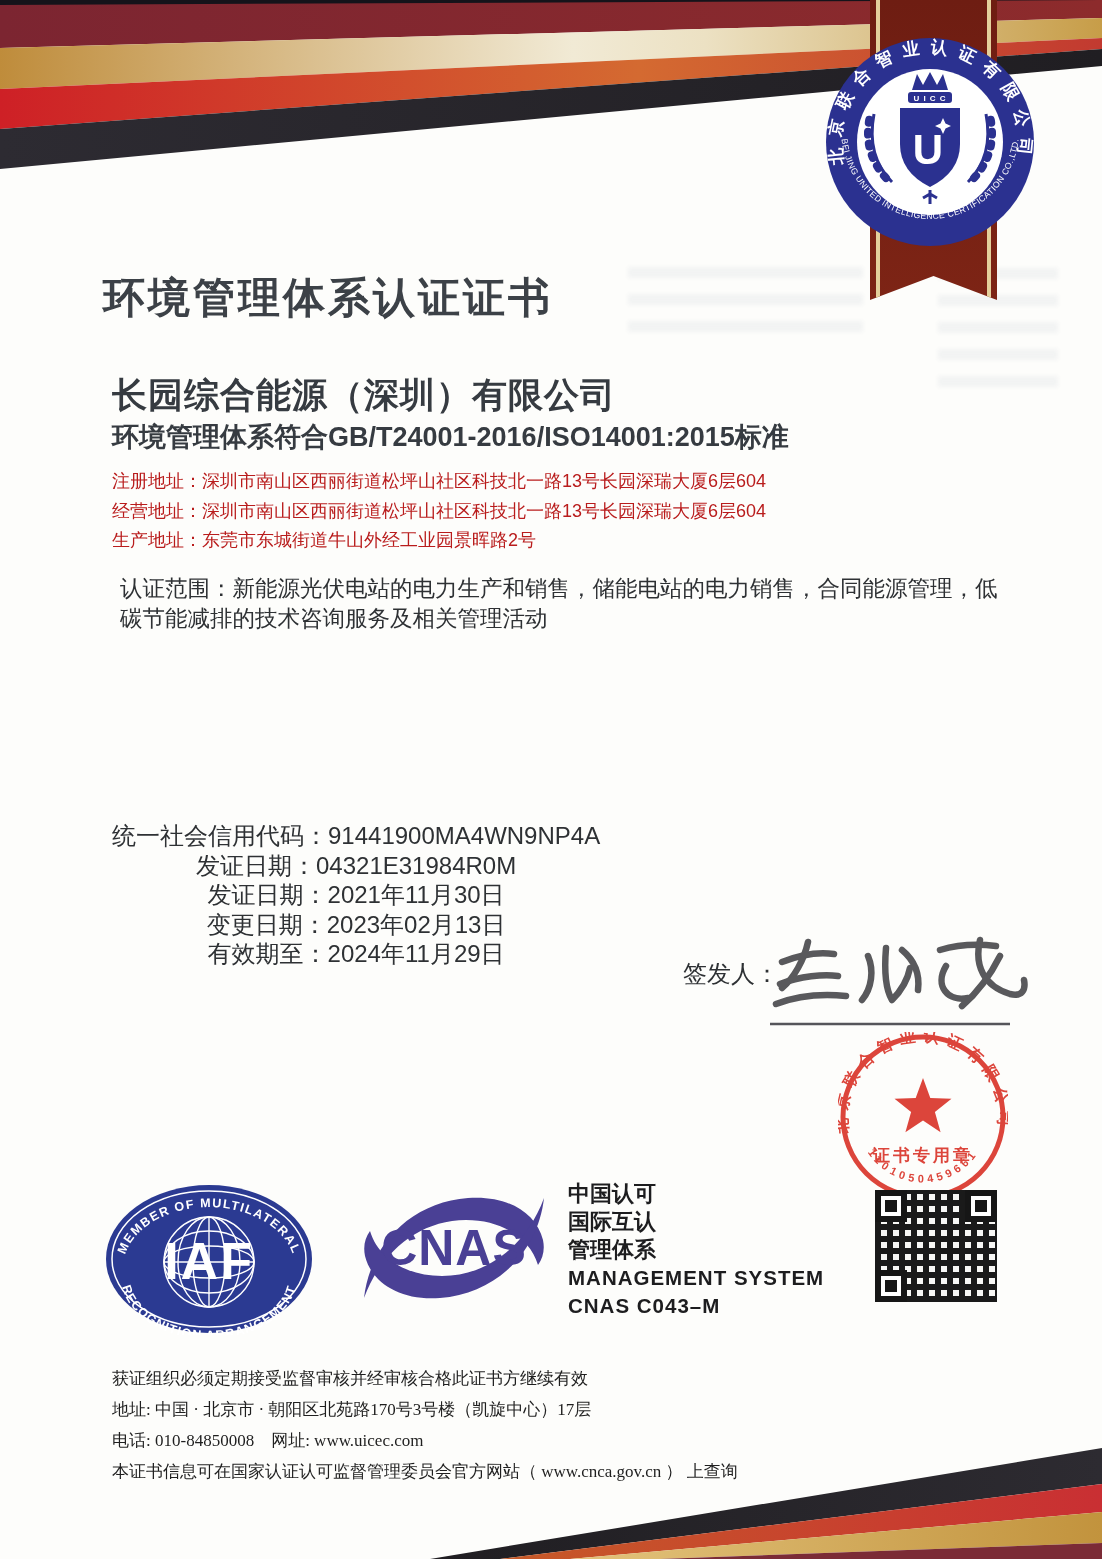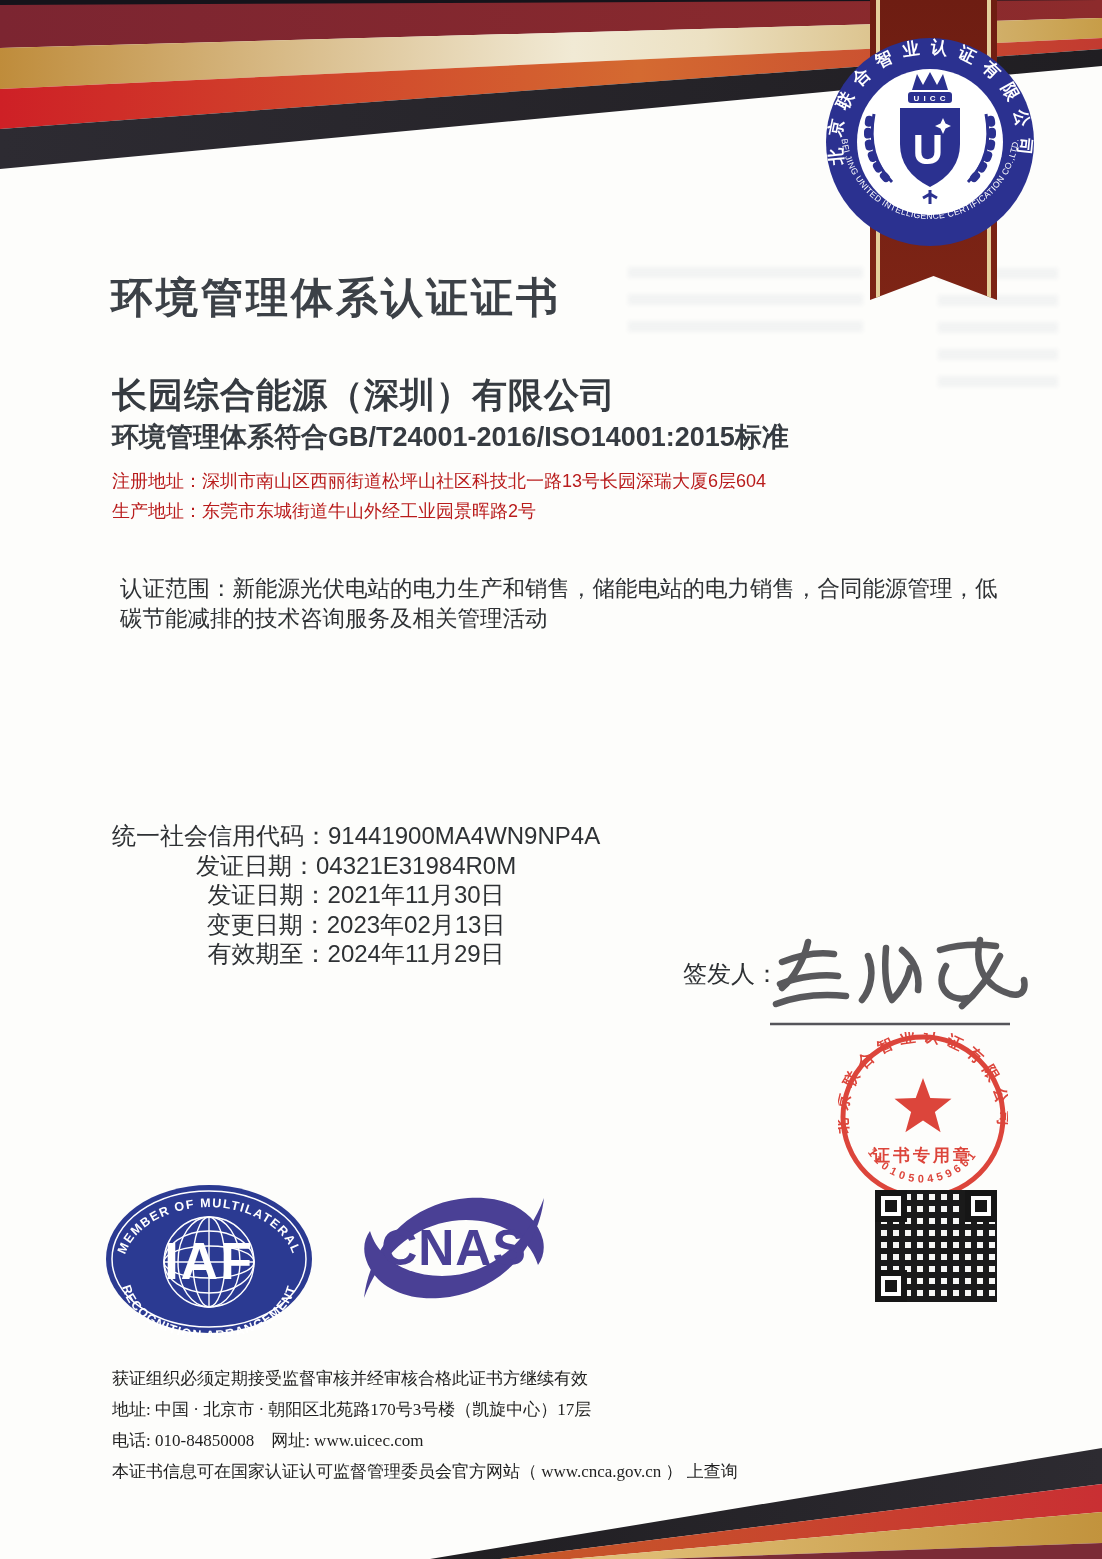--- a/index.html
+++ b/index.html
@@ -5,21 +5,21 @@
   html,body{margin:0;padding:0;background:#888;}
   .page{
     position:relative;width:1102px;height:1559px;margin:0 auto;
     background:#fdfdfb;overflow:hidden;
     font-family:"Liberation Sans","DejaVu Sans",sans-serif;
     color:#2f3237;
   }
   .abs{position:absolute;}
   svg{display:block;}
   
-  .title{left:111px;top:270px;font-size:42px;font-weight:bold;letter-spacing:3px;color:#3c4147;}
+  .title{left:103px;top:270px;font-size:42px;font-weight:bold;letter-spacing:3px;color:#3c4147;}
   .company{left:112px;top:372px;font-size:35px;font-weight:bold;letter-spacing:1px;color:#363b41;}
   .standard{left:112px;top:419px;font-size:27px;font-weight:bold;color:#363b41;}
   .addr{left:112px;top:467px;font-size:18px;line-height:29.5px;color:#b91c1c;}
   .scope{left:112px;top:566px;width:884px;font-size:22.5px;line-height:29.5px;color:#2e3134;margin:8px;}
   .details{left:112px;top:821px;font-size:24px;line-height:29.5px;color:#2e3134;text-align:center;}
   .signer{left:683px;top:958px;font-size:24px;color:#2e3134;}
   .accred{left:568px;top:1180px;font-size:22px;line-height:28px;font-weight:bold;color:#1d1d1f;}
   .accred .en{font-size:20.5px;letter-spacing:1px;}
   .footer{left:112px;top:1363px;font-size:17px;line-height:31px;color:#1f1f1f;
           font-family:"Liberation Serif","DejaVu Serif",serif;}
@@ -118,20 +118,21 @@
       </g>
     </g>
   </svg>
 
   <div class="abs title">环境管理体系认证证书</div>
   <div class="abs company">长园综合能源（深圳）有限公司</div>
   <div class="abs standard">环境管理体系符合GB/T24001-2016/ISO14001:2015标准</div>
 
   <div class="abs addr">
     <div>注册地址：深圳市南山区西丽街道松坪山社区科技北一路13号长园深瑞大厦6层604</div>
+    <div>经营地址：深圳市南山区西丽街道松坪山社区科技北一路13号长园深瑞大厦6层604</div>
     <div>生产地址：东莞市东城街道牛山外经工业园景晖路2号</div>
   </div>
 
   <p class="abs scope">认证范围：新能源光伏电站的电力生产和销售，储能电站的电力销售，合同能源管理，低碳节能减排的技术咨询服务及相关管理活动</p>
 
   <div class="abs details">
     <div>统一社会信用代码：91441900MA4WN9NP4A</div>
     <div>发证日期：04321E31984R0M</div>
     <div>发证日期：2021年11月30日</div>
     <div>变更日期：2023年02月13日</div>
@@ -202,20 +203,27 @@
   <svg class="abs" style="left:360px;top:1183px" width="188" height="130" viewBox="-94 -65 188 130">
     <defs>
       <path id="cnasSwoosh" d="M -90,50 C -84,-4 -42,-46 14,-50 C 52,-53 82,-36 89,-8
                                C 91,2 89,10 84,17 C 76,-10 48,-28 12,-28 C -36,-28 -74,6 -90,50 Z"></path>
     </defs>
     <use href="#cnasSwoosh" fill="#4a4095"></use>
     <use href="#cnasSwoosh" fill="#4a4095" transform="rotate(180)"></use>
     <text x="0" y="17" text-anchor="middle" font-size="50" font-weight="bold" fill="#4a4095" letter-spacing="1">CNAS</text>
   </svg>
 
+  <div class="abs accred">
+    <div>中国认可</div>
+    <div>国际互认</div>
+    <div>管理体系</div>
+    <div class="en">MANAGEMENT SYSTEM</div>
+    <div class="en">CNAS C043–M</div>
+  </div>
 
   <div class="abs qr">
     <div class="f tl"></div>
     <div class="f tr"></div>
     <div class="f bl"></div>
   </div>
 
   <div class="abs footer">
     <div>获证组织必须定期接受监督审核并经审核合格此证书方继续有效</div>
     <div>地址: 中国 · 北京市 · 朝阳区北苑路170号3号楼（凯旋中心）17层</div>

